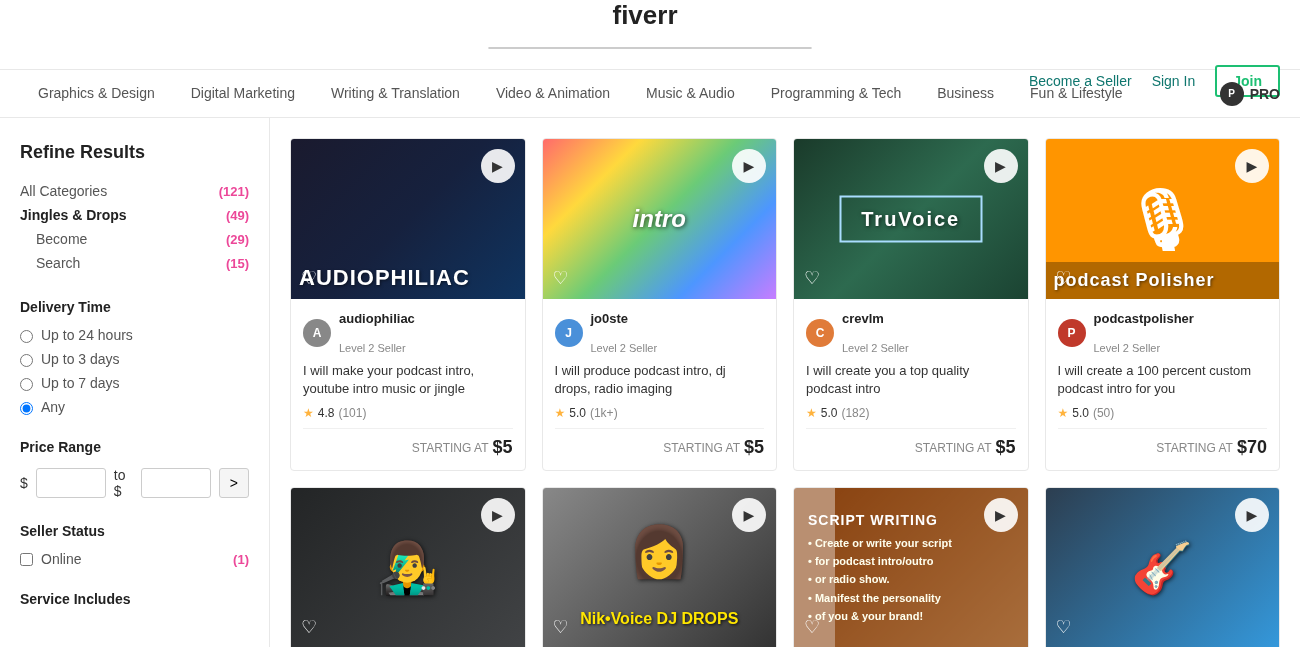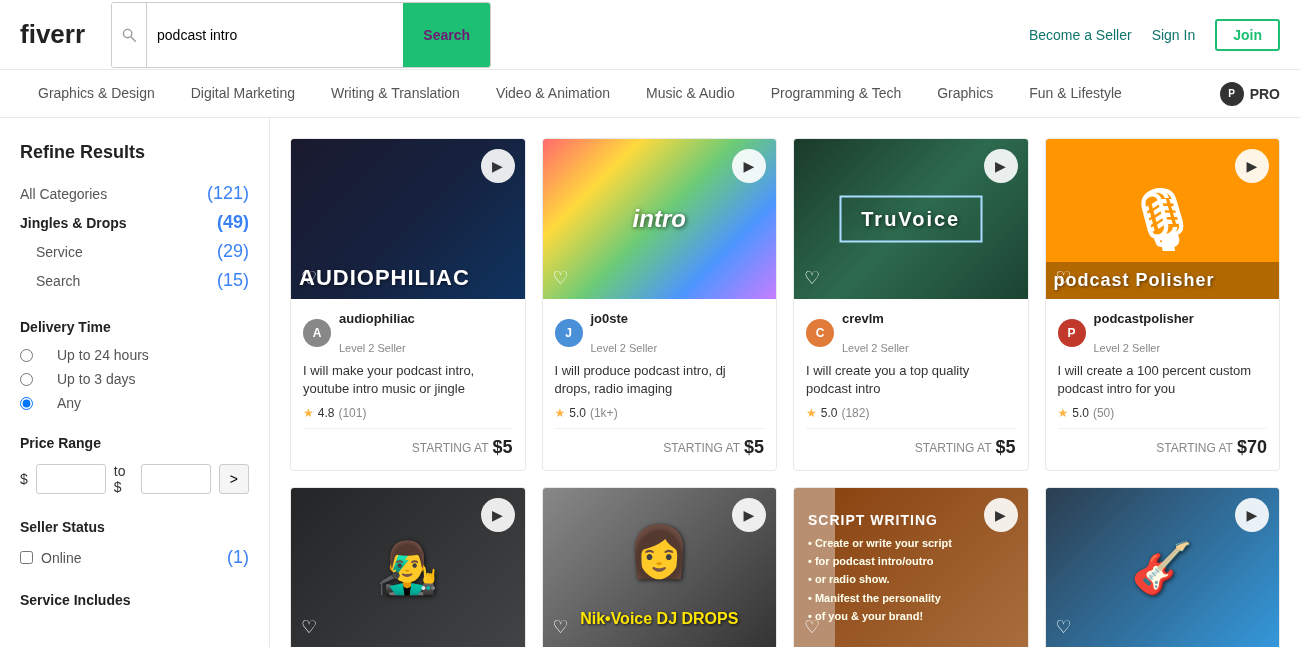--- a/index.html
+++ b/index.html
@@ -6,20 +6,21 @@
     body { font-family: Arial, sans-serif; font-size: 14px; color: #333; background: #fff; }
 
     
     .header {
       display: flex;
       align-items: center;
       padding: 0 20px;
       height: 70px;
       border-bottom: 1px solid #e8e8e8;
       gap: 16px;
+      flex-direction: column;
     }
     .logo {
       font-size: 26px;
       font-weight: bold;
       color: #1dbf73;
       margin-right: 10px;
       cursor: pointer;
     }
     .logo span { color: #222; }
     .search-bar {
@@ -146,28 +147,28 @@
     }
     .filter-row {
       display: flex;
       justify-content: space-between;
       align-items: center;
       padding: 4px 0;
       font-size: 14px;
       color: #555;
     }
     .filter-row.active { color: #222; font-weight: bold; }
-    .filter-count { color: #3b82f6; font-size: 18px; }
+    .filter-count { color: #ec4899; font-size: 13px; font-weight: bold; }
     .filter-child { padding-left: 16px; }
 
     .radio-group { display: flex; flex-direction: column; gap: 8px; }
     .radio-option {
       display: flex;
-      align-items: center;
-      gap: 24px;
+      align-items: flex-end;
+      gap: 8px;
       font-size: 14px;
       color: #555;
       cursor: pointer;
     }
     .radio-option input { cursor: pointer; }
 
     .price-range {
       display: flex;
       align-items: center;
       gap: 8px;
@@ -397,21 +398,21 @@
   </div>
 </header>
 
 <nav class="nav-bar">
   <div class="nav-item">Graphics &amp; Design</div>
   <div class="nav-item">Digital Marketing</div>
   <div class="nav-item">Writing &amp; Translation</div>
   <div class="nav-item">Video &amp; Animation</div>
   <div class="nav-item">Music &amp; Audio</div>
   <div class="nav-item">Programming &amp; Tech</div>
-  <div class="nav-item">Graphics</div>
+  <div class="nav-item">Business</div>
   <div class="nav-item">Fun &amp; Lifestyle</div>
   <div class="nav-pro">
     <div class="pro-icon">P</div>
     <span>PRO</span>
   </div>
 </nav>
 
 <div class="main-layout">
 
   <aside class="sidebar">
@@ -421,21 +422,21 @@
       <div class="filter-row">
         <span>All Categories</span>
         <span class="filter-count">(121)</span>
       </div>
       <div class="filter-row active">
         <span>Jingles &amp; Drops</span>
         <span class="filter-count">(49)</span>
       </div>
       <div class="filter-child">
         <div class="filter-row">
-          <span>Service</span>
+          <span>Become</span>
           <span class="filter-count">(29)</span>
         </div>
         <div class="filter-row">
           <span>Search</span>
           <span class="filter-count">(15)</span>
         </div>
       </div>
     </div>
 
     <div class="filter-section">
@@ -443,20 +444,24 @@
       <div class="radio-group">
         <label class="radio-option">
           <input type="radio" name="delivery" style="">
           <span>Up to 24 hours</span>
         </label>
         <label class="radio-option">
           <input type="radio" name="delivery" style="">
           <span>Up to 3 days</span>
         </label>
         <label class="radio-option">
+          <input type="radio" name="delivery" style="">
+          <span>Up to 7 days</span>
+        </label>
+        <label class="radio-option">
           <input type="radio" name="delivery" checked="" style="">
           <span>Any</span>
         </label>
       </div>
     </div>
 
     <div class="filter-section">
       <div class="filter-section-title">Price Range</div>
       <div class="price-range">
         <span>$</span>

